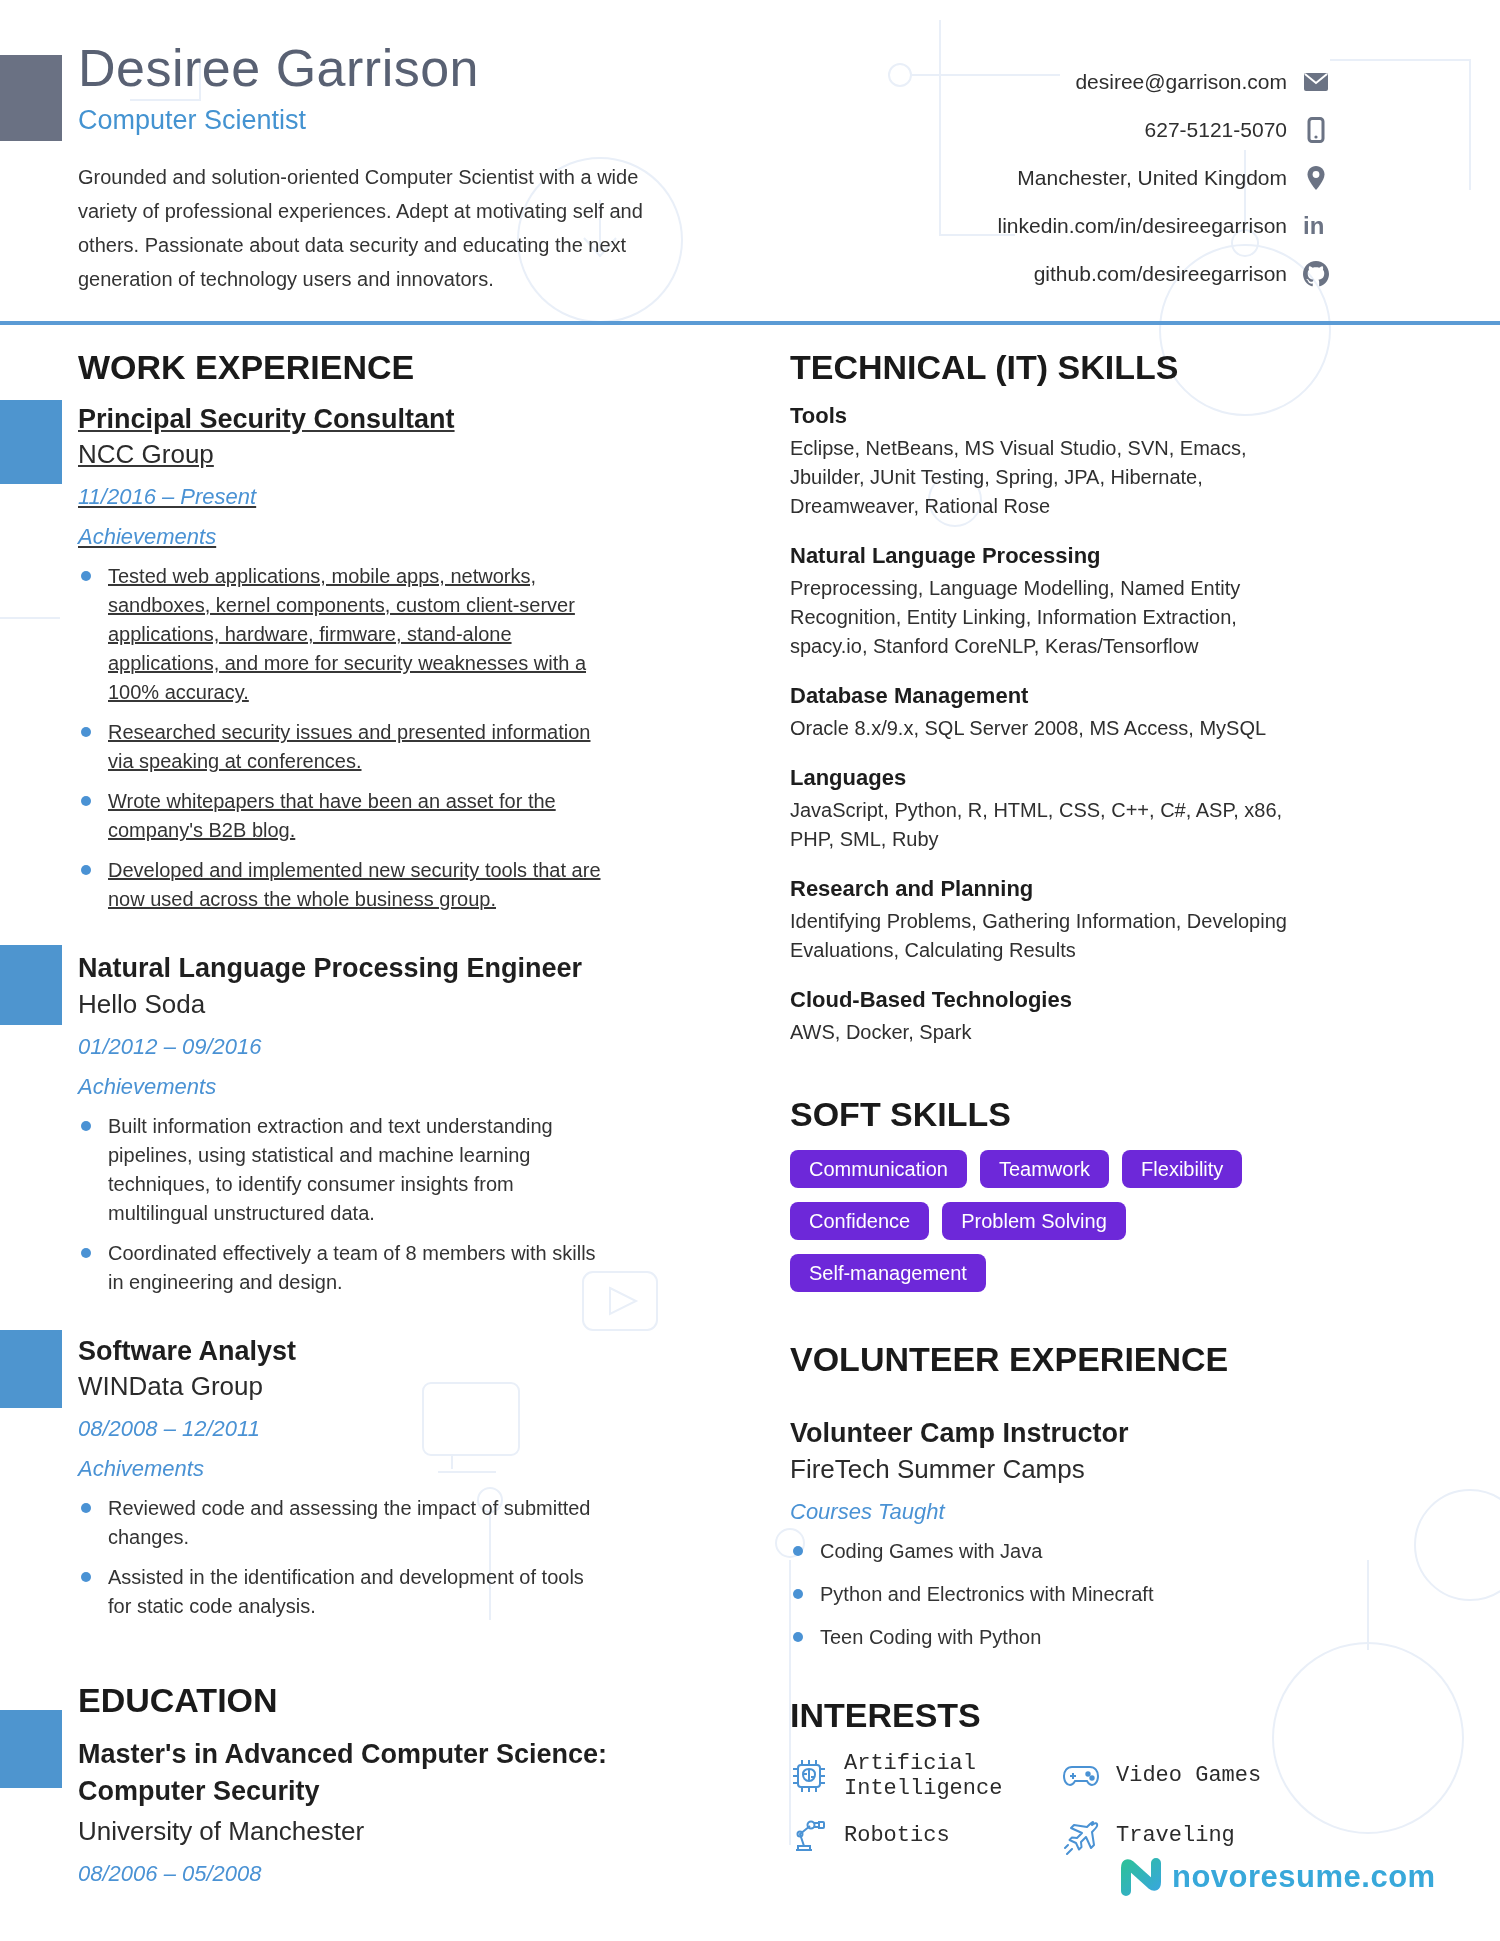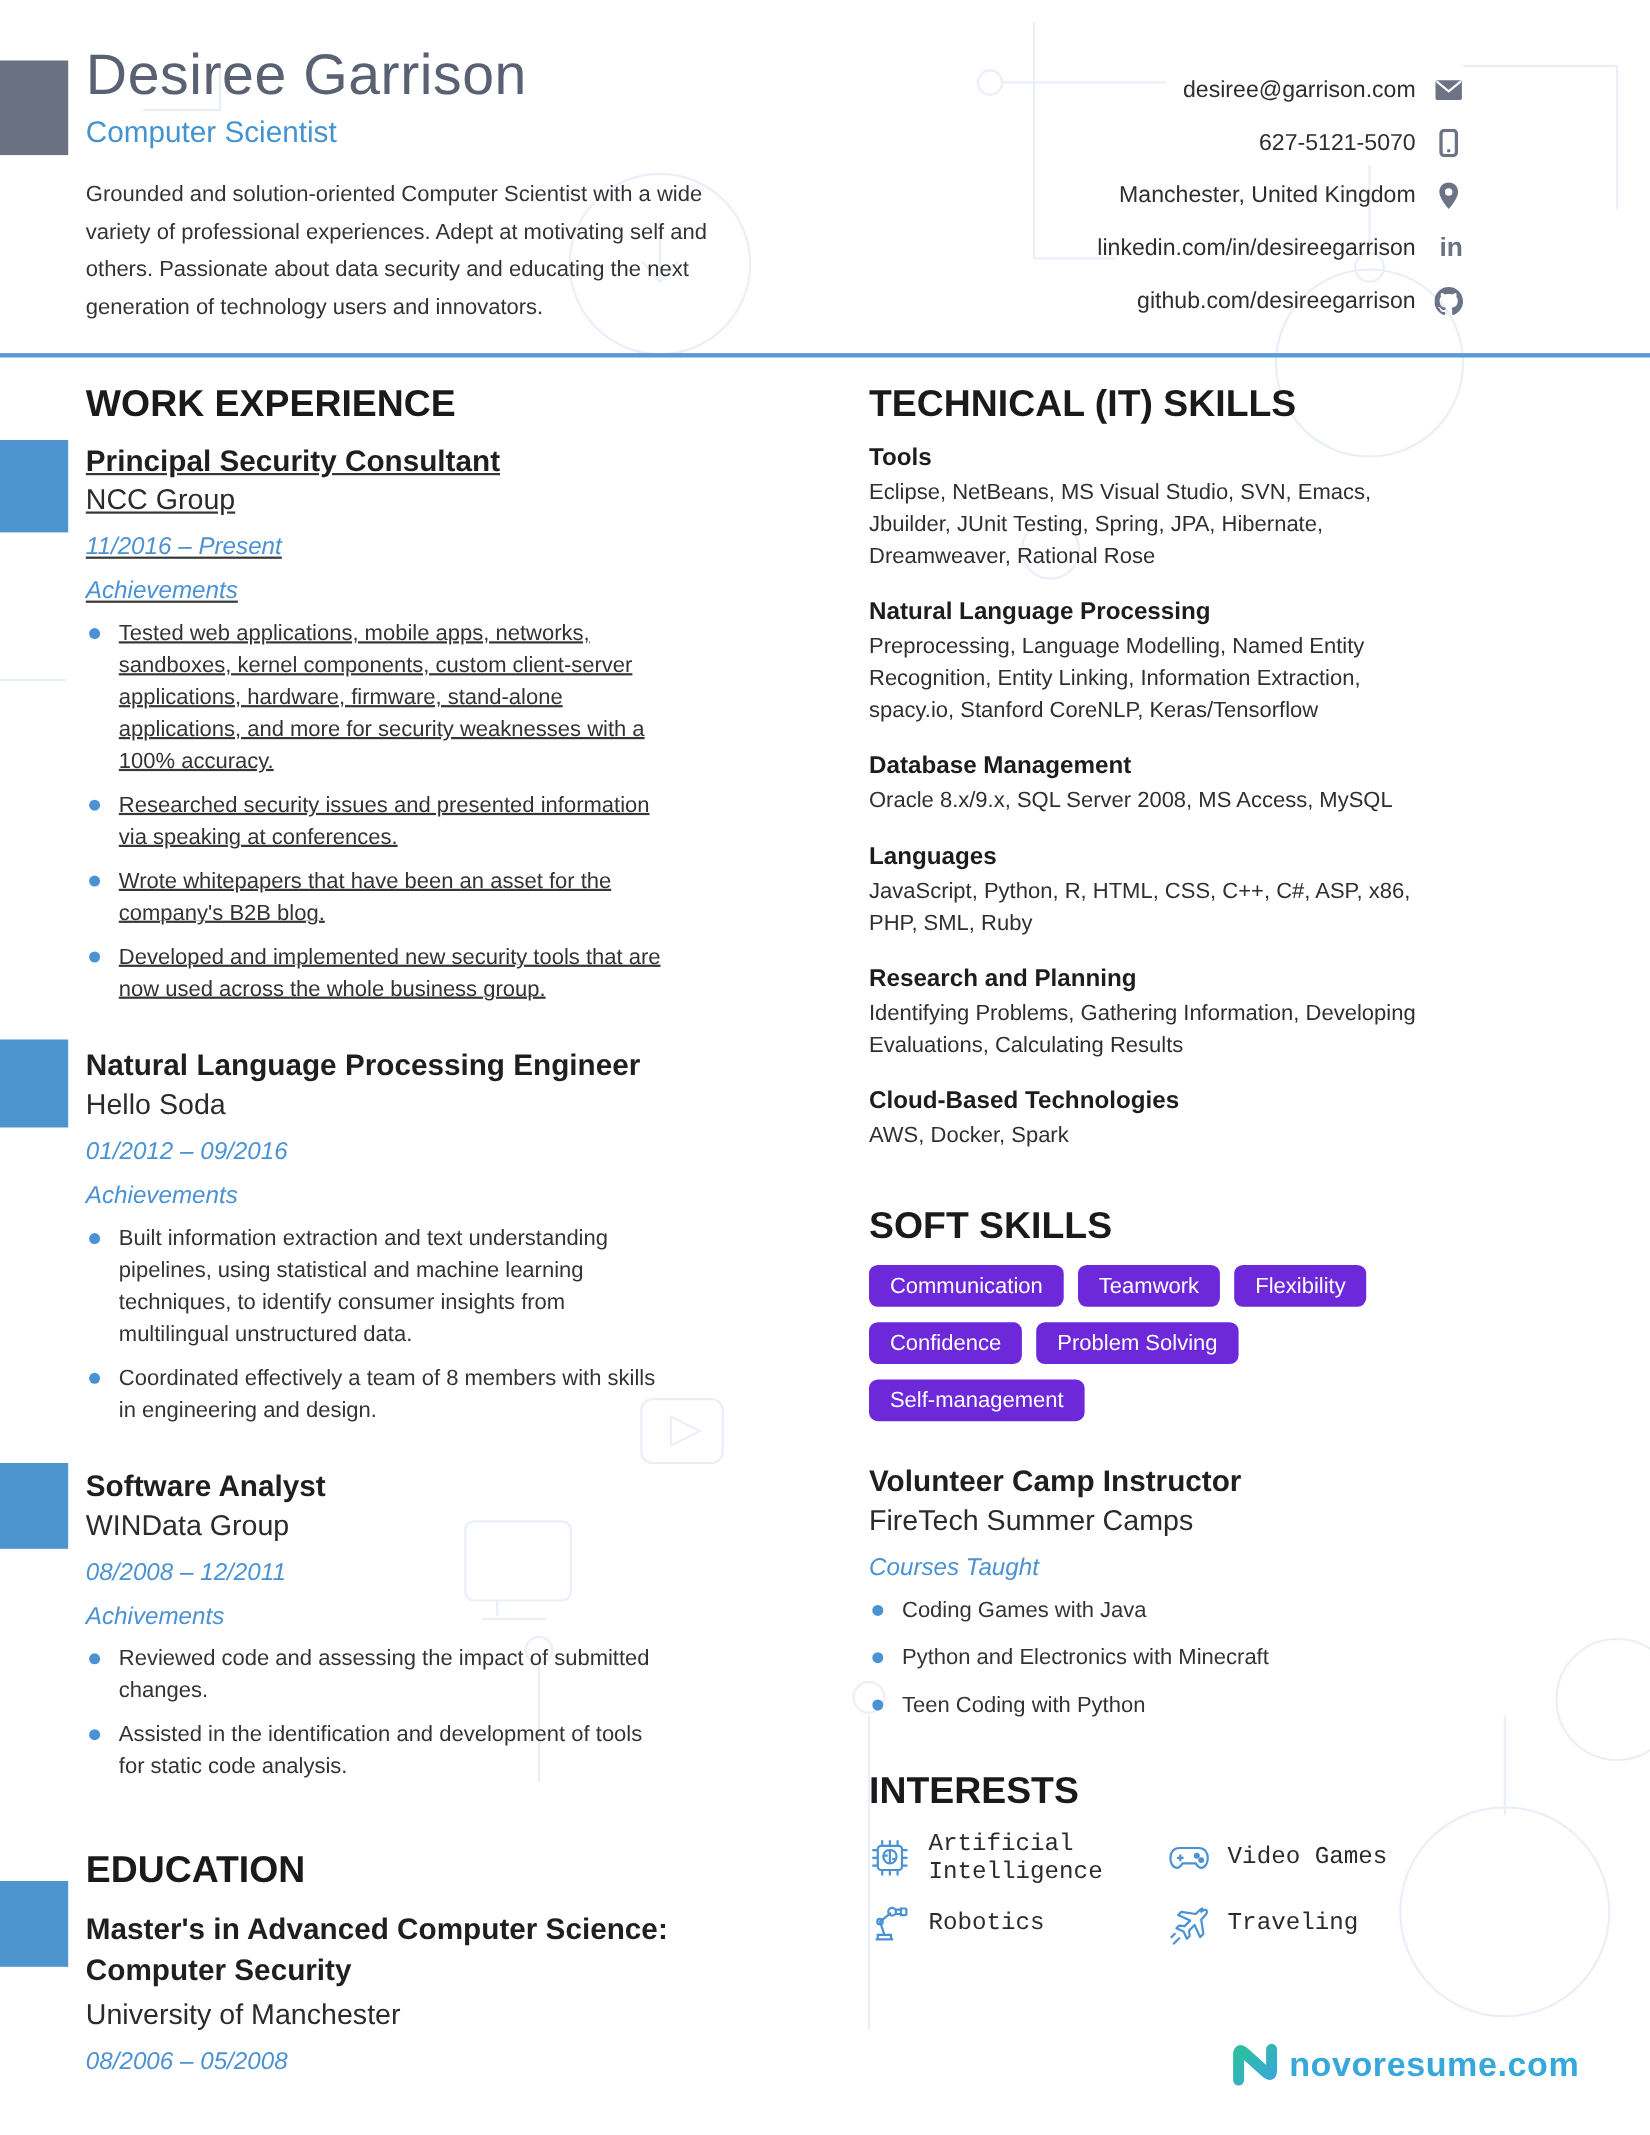--- a/index.html
+++ b/index.html
@@ -22,21 +22,21 @@
 
   
   .header-block{position:absolute;left:78px;top:40px;width:610px;}
   .person-name{font-size:52px;font-weight:400;color:#596173;margin:0;line-height:1.1;letter-spacing:.5px;}
   .person-title{font-size:27px;font-weight:400;color:#4493d1;margin:8px 0 0 0;}
   .summary{font-size:20px;line-height:34px;color:#333;margin:24px 0 0 0;width:588px;}
 
   .contact-block{position:absolute;top:68px;right:170px;display:flex;flex-direction:column;gap:21px;align-items:flex-end;}
   .contact-row{display:flex;align-items:center;gap:16px;}
   .contact-text{font-size:21px;color:#2e2e2e;white-space:nowrap;}
-  .contact-icon{width:27px;height:27px;display:flex;align-items:center;justify-content:flex-end;color:#6b7384;}
+  .contact-icon{width:27px;height:27px;display:flex;align-items:center;justify-content:flex-start;color:#6b7384;}
   .in-glyph{font-size:24px;font-weight:bold;color:#6b7384;font-family:"Liberation Sans",sans-serif;}
 
   
   .col-left{position:absolute;left:78px;top:348px;width:625px;}
   .col-right{position:absolute;left:790px;top:348px;width:515px;}
 
   h2.section{font-size:34px;font-weight:700;color:#1a1a1a;margin:0 0 16px 0;line-height:1.15;}
   .job{margin-top:38px;}
   .job:first-of-type{margin-top:0;text-decoration:underline;}
   .job-title{font-size:27px;font-weight:700;color:#1f1f1f;margin:0;line-height:1.2;}
@@ -238,20 +238,21 @@
     <h2 class="section soft-heading">SOFT SKILLS</h2>
     <div class="tags">
       <span class="tag">Communication</span>
       <span class="tag">Teamwork</span>
       <span class="tag">Flexibility</span>
       <span class="tag">Confidence</span>
       <span class="tag">Problem Solving</span>
       <span class="tag">Self-management</span>
     </div>
 
+    <h2 class="section vol-heading">VOLUNTEER EXPERIENCE</h2>
     <div class="job">
       <h3 class="job-title">Volunteer Camp Instructor</h3>
       <div class="job-company">FireTech Summer Camps</div>
       <div class="job-label">Courses Taught</div>
       <ul class="bullets vol-bullets">
         <li>Coding Games with Java</li>
         <li>Python and Electronics with Minecraft</li>
         <li>Teen Coding with Python</li>
       </ul>
     </div>

